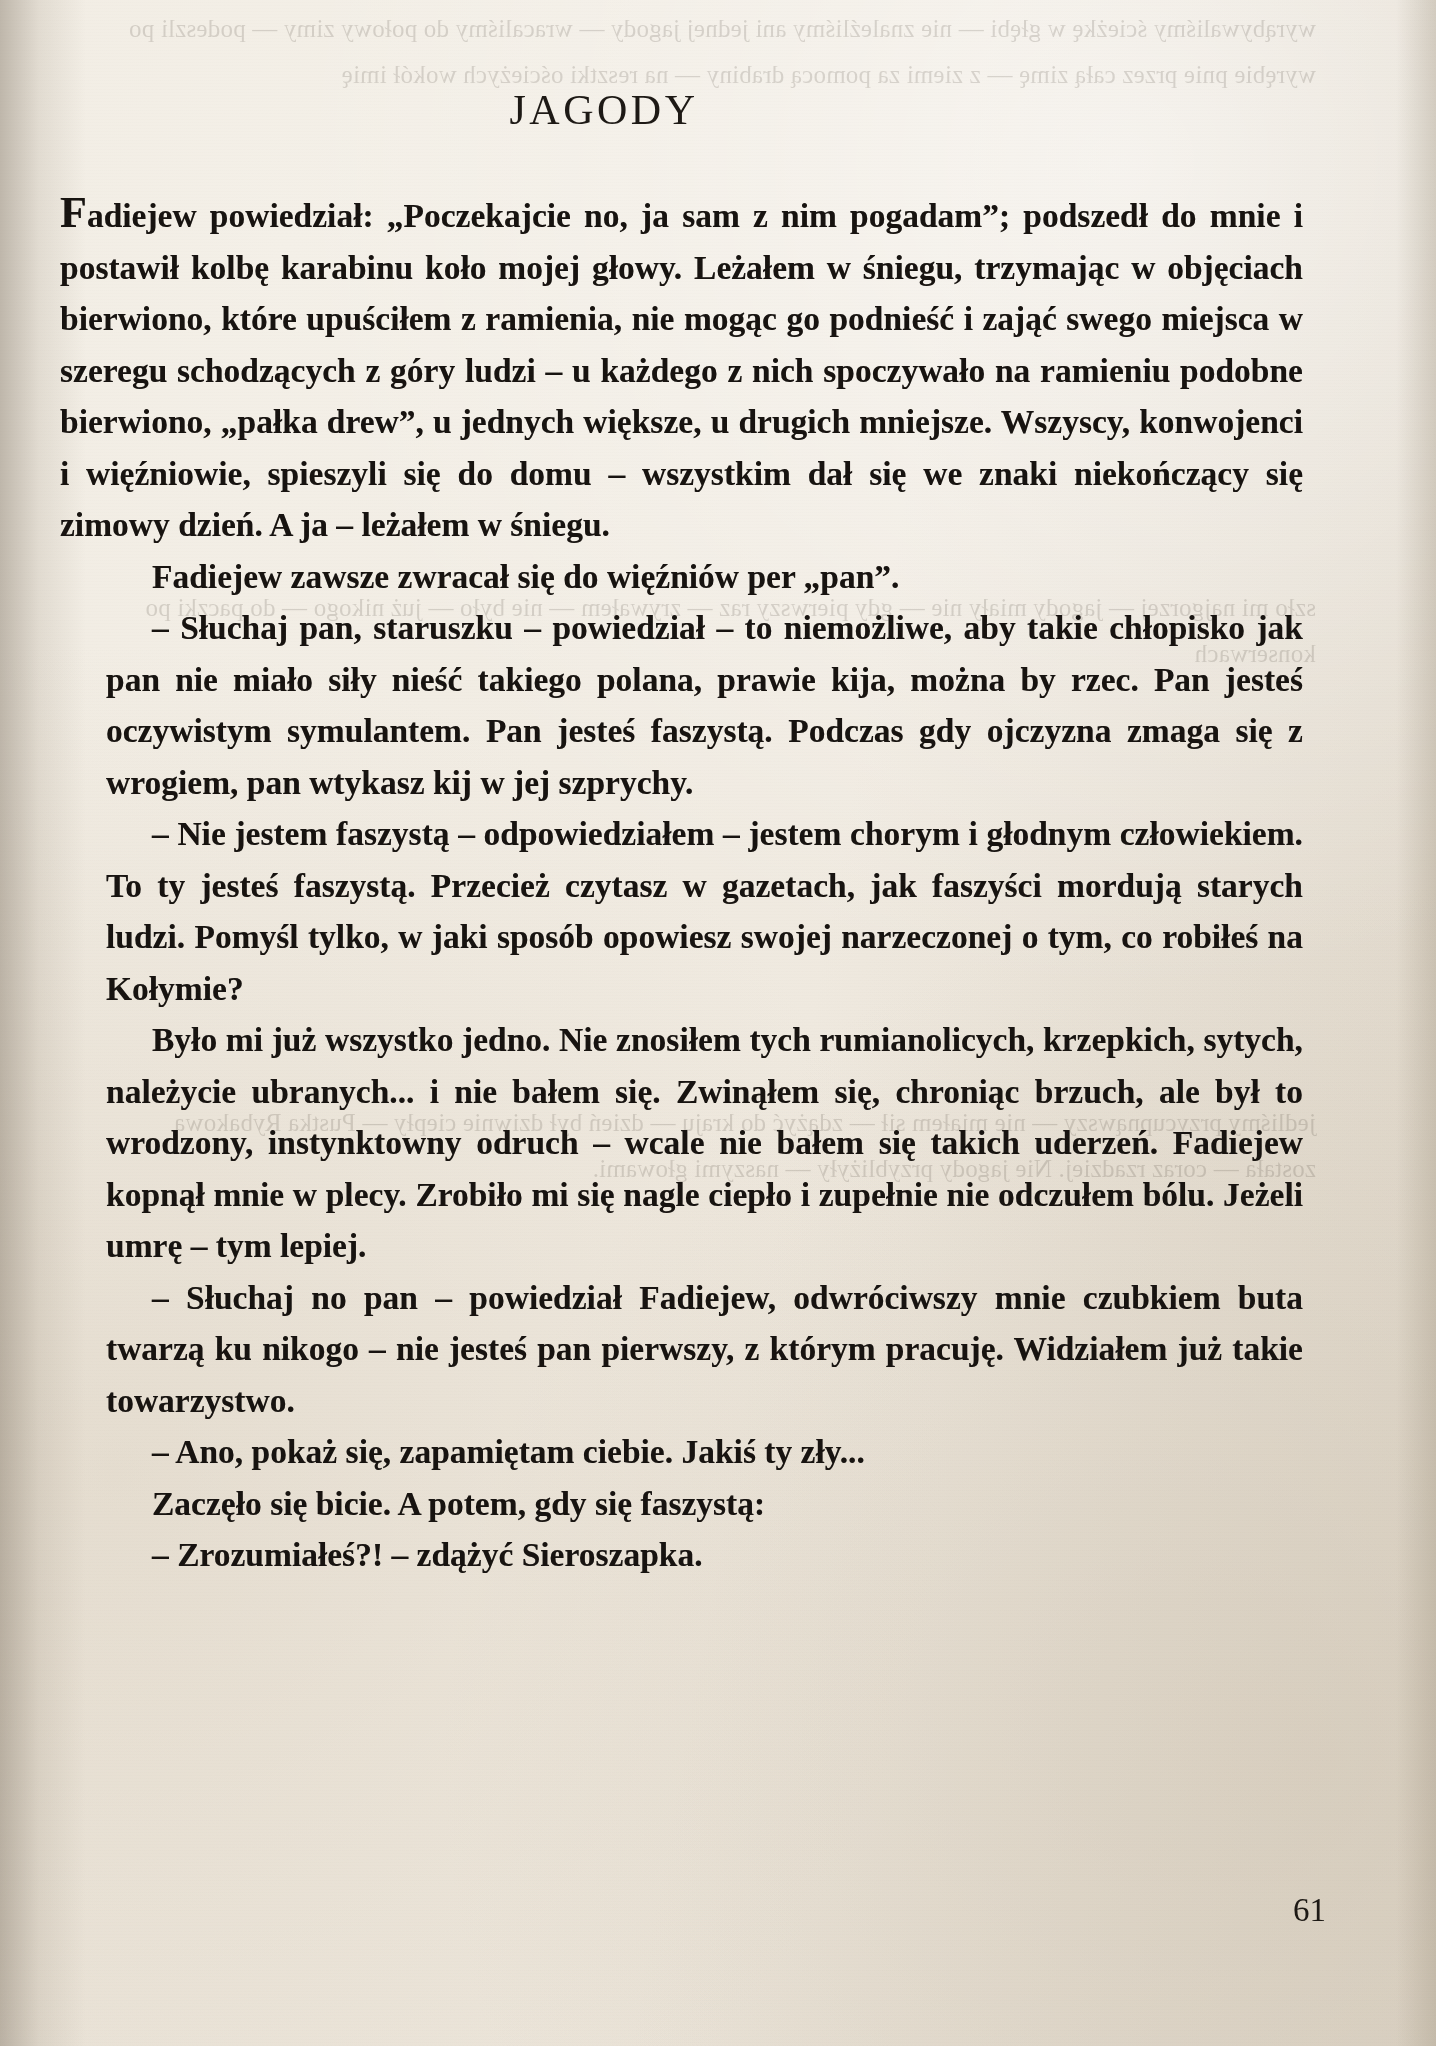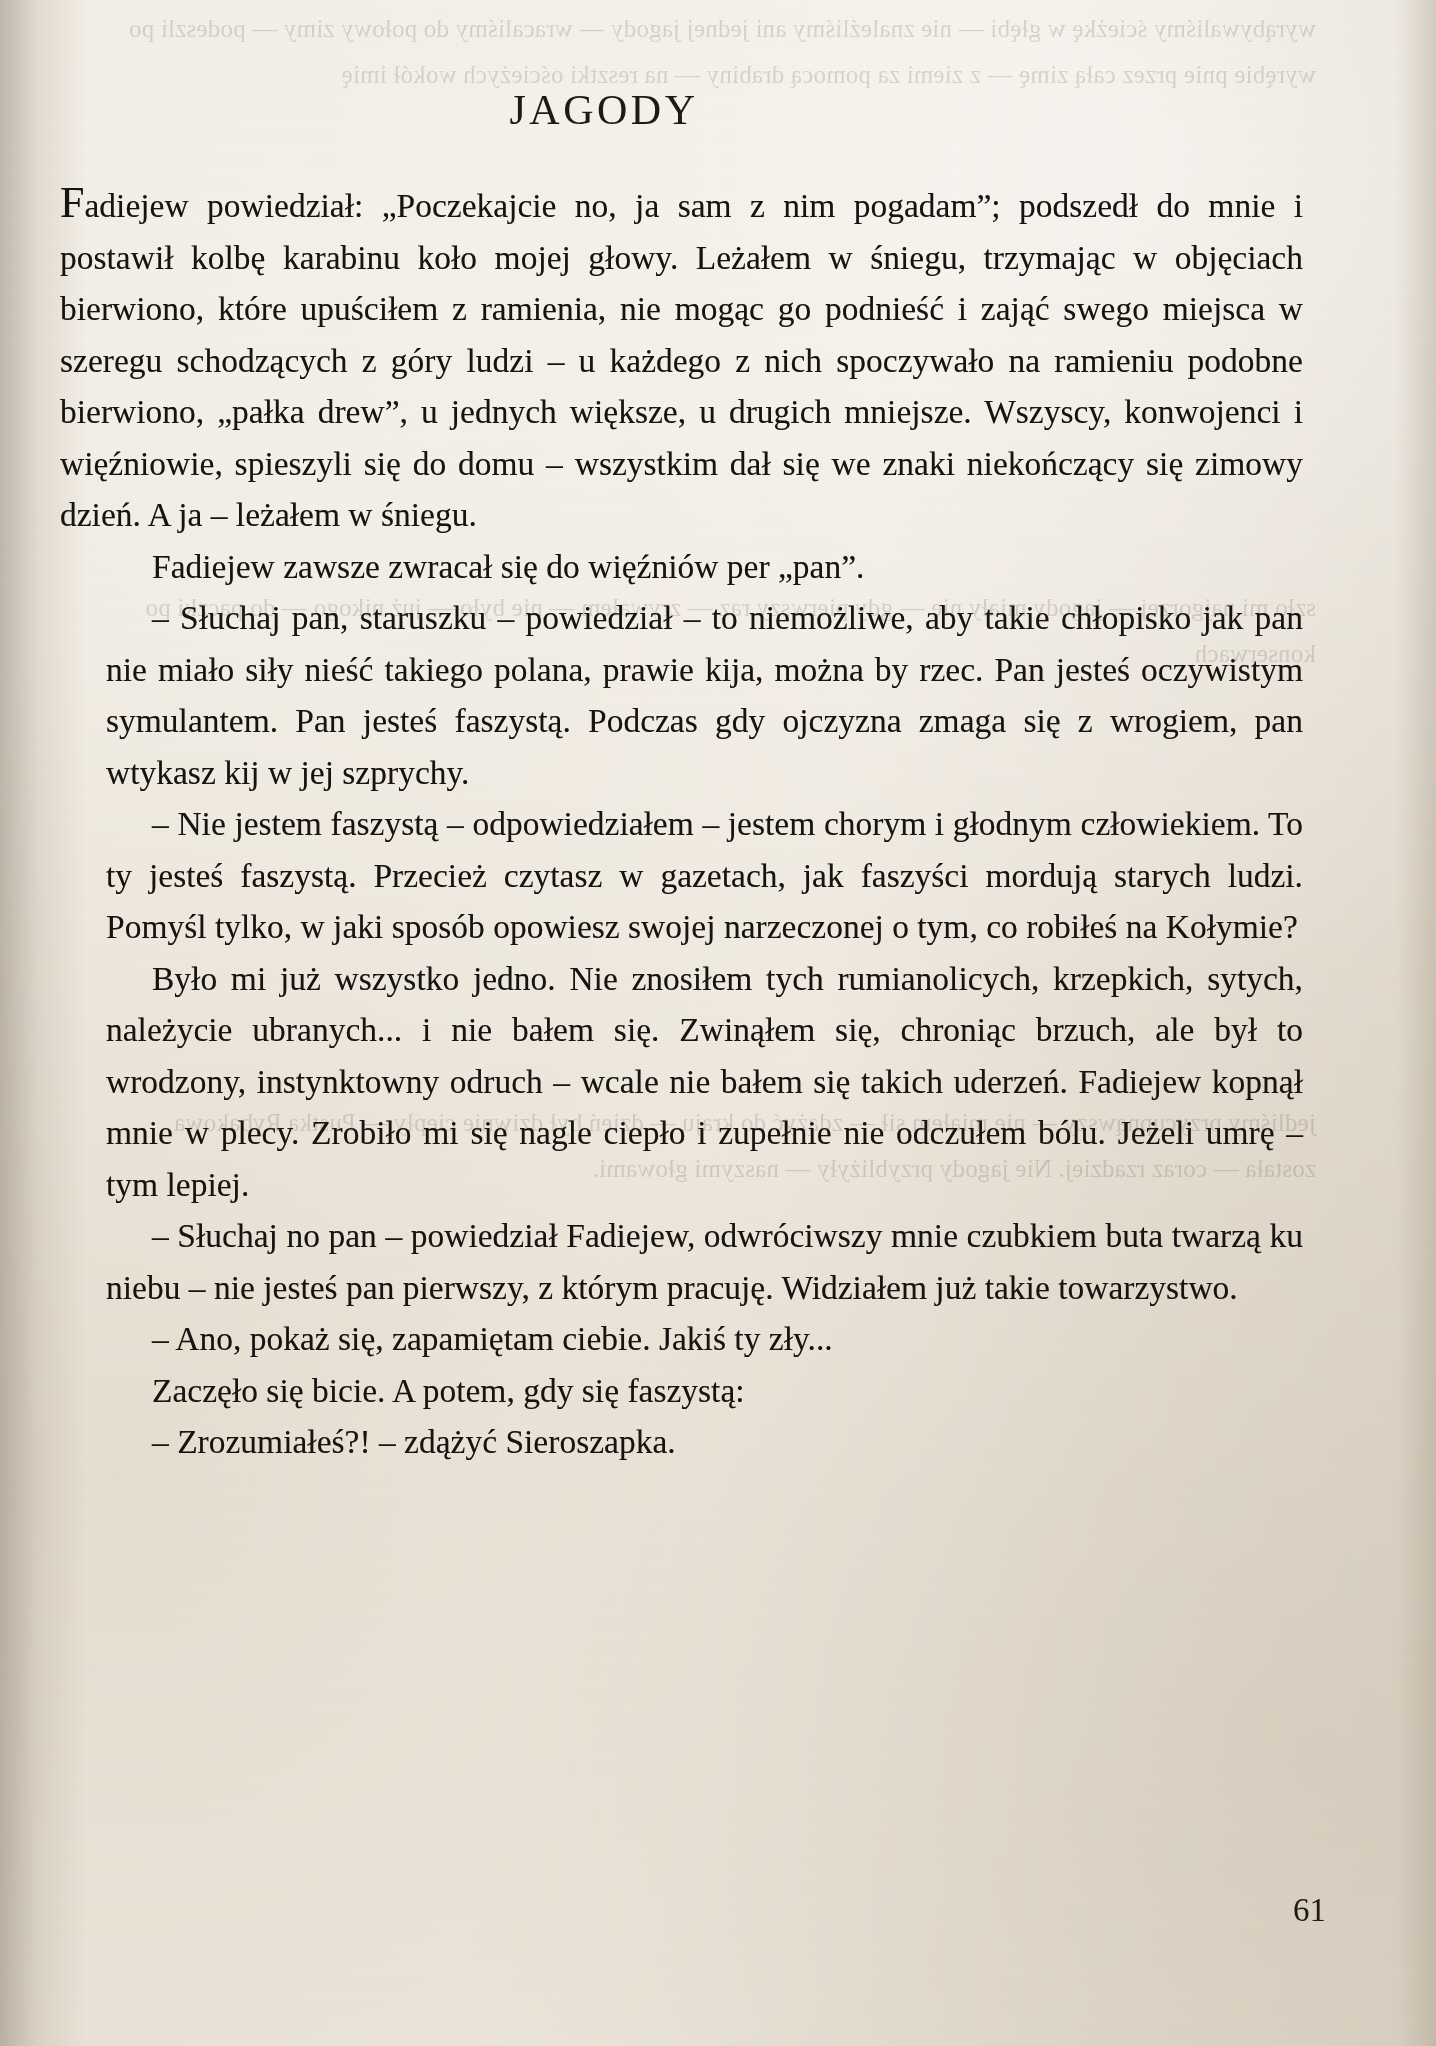--- a/index.html
+++ b/index.html
@@ -95,30 +95,31 @@
     text-align: center;
     font-size: 42px;
     letter-spacing: 3.5px;
     color: #1d1915;
     font-family: "Liberation Serif", serif;
     margin-top: 24px;
   }
 
   .body-text {
     position: absolute;
-    top: 180px;
+    top: 190px;
     left: 60px;
     width: 1243px;
     font-size: 33.5px;
     line-height: 51.5px;
     text-align: justify;
     text-justify: inter-word;
     color: #171310;
     
     text-shadow: 0 0 0.4px rgba(30,25,20,0.35);
+    font-weight: bold;
   }
   .body-text p {
     margin: 0;
   }
   .body-text p.indent {
     text-indent: 46px;
     margin-left: 46px;
   }
   .dropcap-para {
     text-indent: 0;
@@ -170,21 +171,21 @@
       <p class="dropcap-para"><span class="dropcap">F</span><span>adiejew powiedział: „Poczekajcie no, ja sam z nim pogadam”; podszedł do mnie i postawił kolbę karabinu koło mojej głowy. Leżałem w śniegu, trzymając w objęciach bierwiono, które upuściłem z ramienia, nie mogąc go podnieść i zająć swego miejsca w szeregu schodzących z góry ludzi – u każdego z nich spoczywało na ramieniu podobne bierwiono, „pałka drew”, u jednych większe, u drugich mniejsze. Wszyscy, konwojenci i więźniowie, spieszyli się do domu – wszystkim dał się we znaki niekończący się zimowy dzień. A ja – leżałem w śniegu.</span></p>
 
       <p class="indent">Fadiejew zawsze zwracał się do więźniów per „pan”.</p>
 
       <p class="indent">– Słuchaj pan, staruszku – powiedział – to niemożliwe, aby takie chłopisko jak pan nie miało siły nieść takiego polana, prawie kija, można by rzec. Pan jesteś oczywistym symulantem. Pan jesteś faszystą. Podczas gdy ojczyzna zmaga się z wrogiem, pan wtykasz kij w jej szprychy.</p>
 
       <p class="indent">– Nie jestem faszystą – odpowiedziałem – jestem chorym i głodnym człowiekiem. To ty jesteś faszystą. Przecież czytasz w gazetach, jak faszyści mordują starych ludzi. Pomyśl tylko, w jaki sposób opowiesz swojej narzeczonej o tym, co robiłeś na Kołymie?</p>
 
       <p class="indent">Było mi już wszystko jedno. Nie znosiłem tych rumianolicych, krzepkich, sytych, należycie ubranych... i nie bałem się. Zwinąłem się, chroniąc brzuch, ale był to wrodzony, instynktowny odruch – wcale nie bałem się takich uderzeń. Fadiejew kopnął mnie w plecy. Zrobiło mi się nagle ciepło i zupełnie nie odczułem bólu. Jeżeli umrę – tym lepiej.</p>
 
-      <p class="indent">– Słuchaj no pan – powiedział Fadiejew, odwróciwszy mnie czubkiem buta twarzą ku niebu – nie jesteś pan pierwszy, z którym pracuję. Widziałem już takie towarzystwo.</p>
+      <p class="indent">– Słuchaj no pan – powiedział Fadiejew, odwróciwszy mnie czubkiem buta twarzą ku nikogo – nie jesteś pan pierwszy, z którym pracuję. Widziałem już takie towarzystwo.</p>
 
 
       <p class="indent">– Ano, pokaż się, zapamiętam ciebie. Jakiś ty zły...</p>
 
       <p class="indent">Zaczęło się bicie. A potem, gdy się faszystą:</p>
 
       <p class="indent">– Zrozumiałeś?! – zdążyć Sieroszapka.</p>
 
     </div>
 

